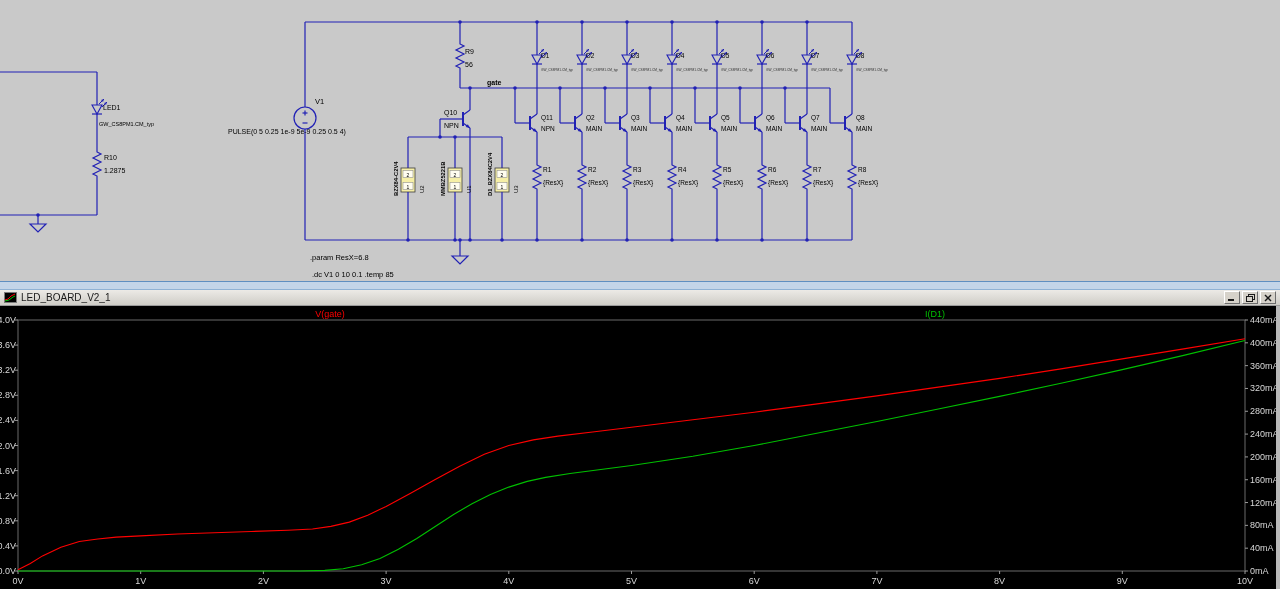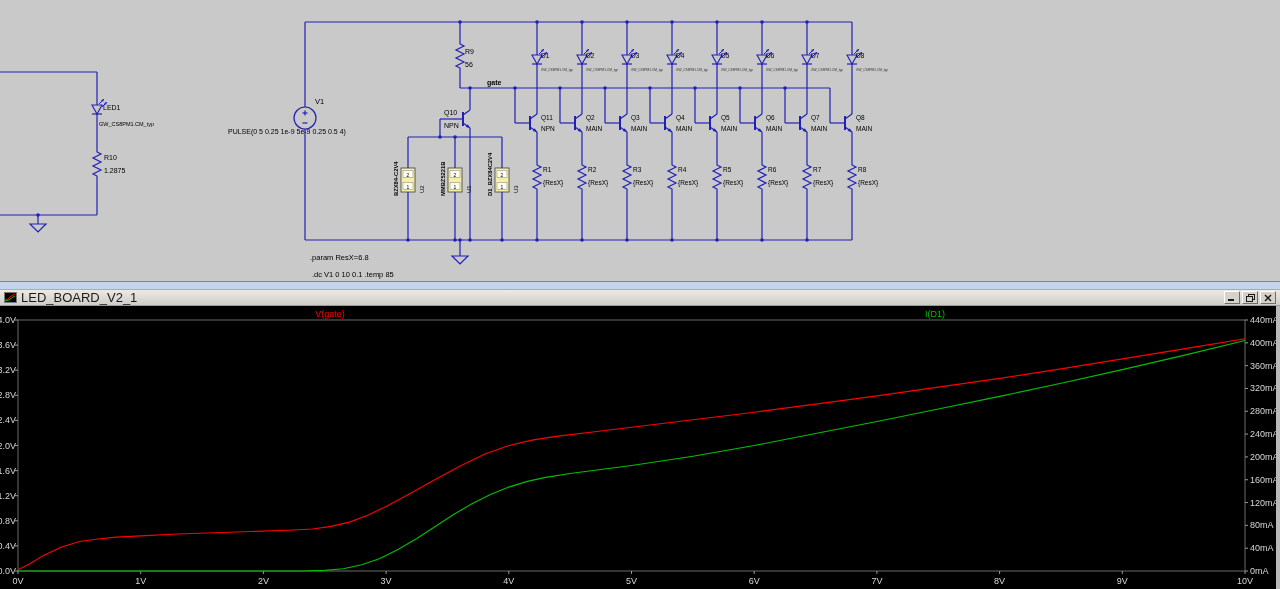--- a/index.html
+++ b/index.html
@@ -3,21 +3,21 @@
 <meta charset="utf-8">
 <style>
   *{margin:0;padding:0;box-sizing:border-box}
   html,body{width:1280px;height:589px;overflow:hidden;background:#c9c9c9;
     font-family:"Liberation Sans",sans-serif}
   #schematic-svg{display:block;background:#c9c9c9}
   .divider{height:9px;background:#c3d5e8;border-top:1px solid #5f8fc0;border-bottom:1px solid #8fb2d4}
   .titlebar{height:16px;background:linear-gradient(#eceae6,#cfcdc7);display:flex;align-items:center;
     padding:0 4px;gap:4px;border-bottom:1px solid #9a9a9a}
   .win-icon{width:13px;height:11px;display:inline-flex}
-  .title-text{font-size:13px;color:#1a1a1a;flex:1;line-height:16px;white-space:nowrap}
+  .title-text{font-size:10px;color:#1a1a1a;flex:1;line-height:16px;white-space:nowrap}
   .win-buttons{display:flex;gap:2px}
   .win-btn{width:16px;height:13px;background:#d6d2ca;border:1px solid;
     border-color:#ffffff #6d6d6d #6d6d6d #ffffff;display:flex;align-items:center;justify-content:center;cursor:default}
   .win-btn svg{display:block}
   #waveform-svg{display:block;background:#000}
   svg text{font-family:"Liberation Sans",sans-serif}
 </style>
 </head>
 <body>
 

